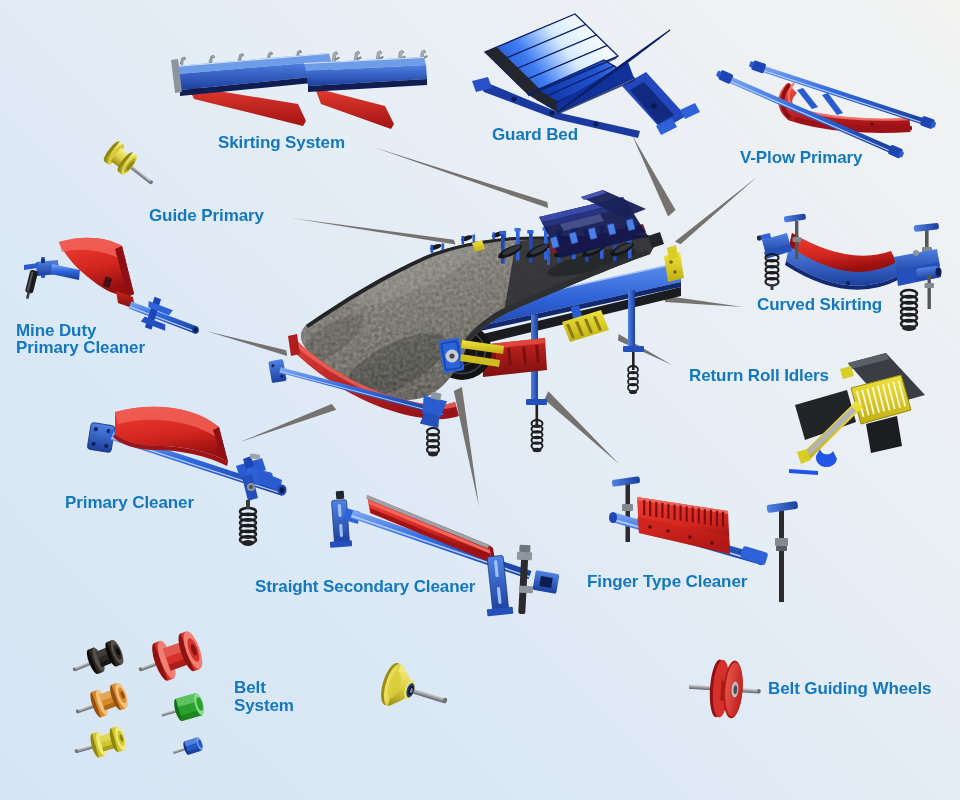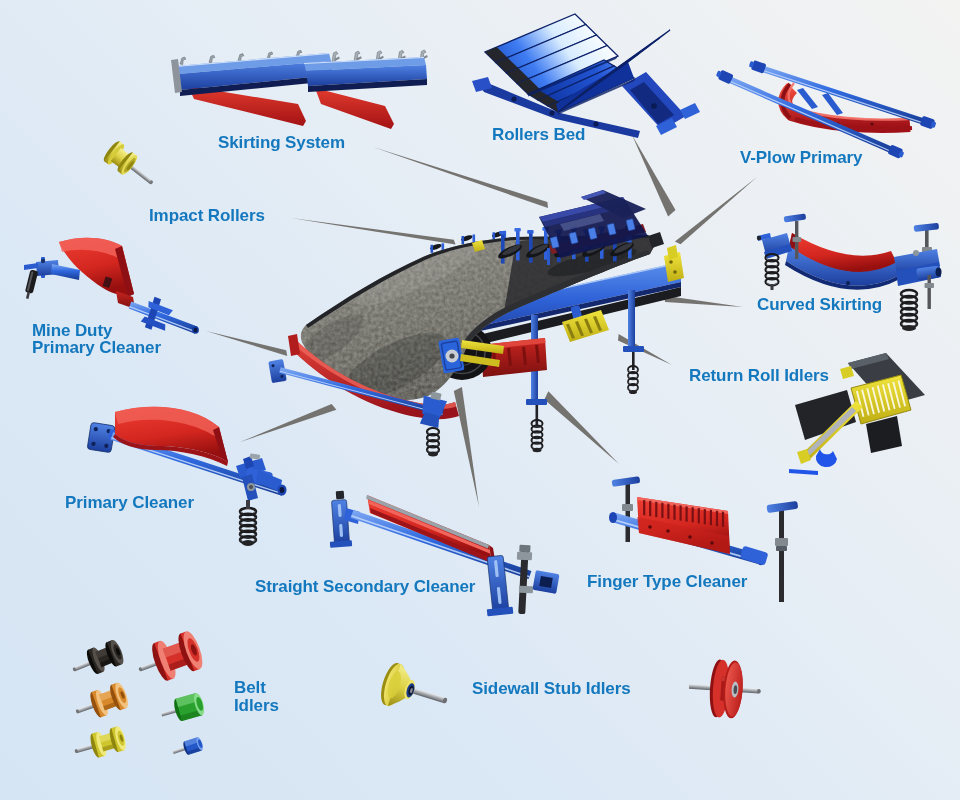--- a/index.html
+++ b/index.html
@@ -801,25 +801,25 @@
   <rect x="-6" y="-12" width="12" height="24" fill="#a81a18"></rect>
   <rect x="-6" y="-12" width="12" height="4.5" fill="#c8332c"></rect>
   <ellipse cx="6" cy="0" rx="9.5" ry="29" fill="#b21d1a"></ellipse>
   <ellipse cx="7" cy="0" rx="8.6" ry="27" fill="url(#gRedFace)"></ellipse>
   <ellipse cx="8" cy="0" rx="3.4" ry="8" fill="#b9bdc4"></ellipse>
   <ellipse cx="8.4" cy="0" rx="1.8" ry="4.4" fill="#4a4e54"></ellipse>
 </g>
   </svg>
 
 <div class="label" style="left:218px;top:133px"><span>Skirting System</span></div>
-<div class="label" style="left:492px;top:125px"><span>Rollers Bed</span></div>
+<div class="label" style="left:492px;top:125px"><span>Guard Bed</span></div>
 <div class="label" style="left:740px;top:148px"><span>V-Plow Primary</span></div>
-<div class="label" style="left:149px;top:206px"><span>Impact Rollers</span></div>
+<div class="label" style="left:149px;top:206px"><span>Guide Primary</span></div>
 <div class="label" style="left:757px;top:295px"><span>Curved Skirting</span></div>
-<div class="label two-line" style="left:32px;top:323px;line-height:16.5px"><span>Mine Duty</span><br><span>Primary Cleaner</span></div>
+<div class="label two-line" style="left:16px;top:323px;line-height:16.5px"><span>Mine Duty</span><br><span>Primary Cleaner</span></div>
 <div class="label" style="left:689px;top:366px"><span>Return Roll Idlers</span></div>
 <div class="label" style="left:65px;top:493px"><span>Primary Cleaner</span></div>
 <div class="label" style="left:587px;top:572px"><span>Finger Type Cleaner</span></div>
 <div class="label" style="left:255px;top:577px"><span>Straight Secondary Cleaner</span></div>
-<div class="label two-line" style="left:234px;top:679px;line-height:18px"><span>Belt</span><br><span>Idlers</span></div>
-<div class="label" style="left:472px;top:679px"><span>Sidewall Stub Idlers</span></div>
+<div class="label two-line" style="left:234px;top:679px;line-height:18px"><span>Belt</span><br><span>System</span></div>
+<div class="label" style="left:768px;top:679px"><span>Belt Guiding Wheels</span></div>
 
 </div>
 
 </body></html>

